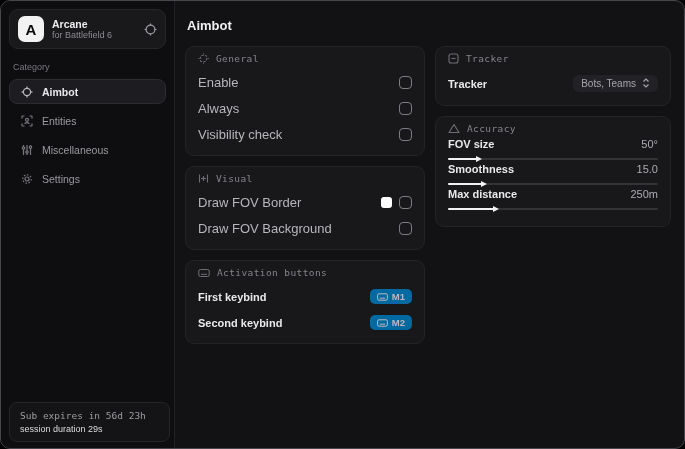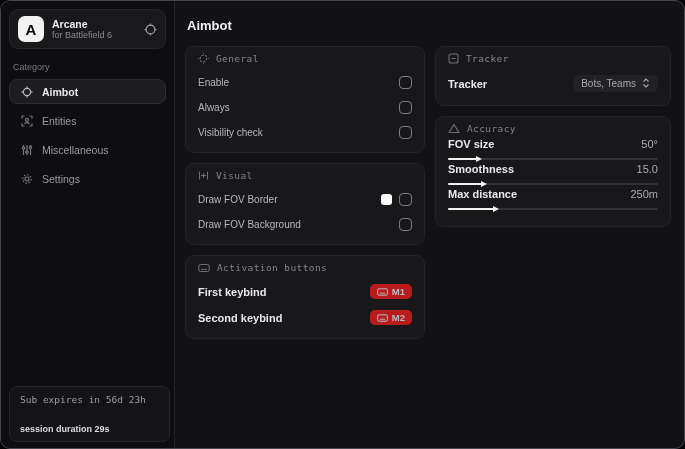--- a/index.html
+++ b/index.html
@@ -38,52 +38,52 @@
   .nav-item.active {
     background:#1d1d21; border-color:#2c2c31; color:#e9e9ec; font-weight:bold;
   }
   .nav-ico { display:flex; width:13px; justify-content:center; opacity:.85; }
   .sub-box {
     position:absolute; left:8px; right:4px; bottom:6px;
     background:#141416; border:1px solid #26262a; border-radius:8px;
     padding:7px 10px;
   }
   .sub-line1 { font-family:"DejaVu Sans Mono", monospace; color:#9c9ca3; font-size:9.5px; }
-  .sub-line2 { color:#dcdce0; font-size:9px; font-weight:bold; margin-top:19px; }
+  .sub-line2 { color:#dcdce0; font-size:9px; font-weight:normal; margin-top:3px; }
   
   .main { flex:1; padding:10px 13px 10px 10px; }
   .page-title { color:#f0f0f3; font-size:13px; font-weight:bold; margin:7px 0 13px 2px; }
   .cols { display:flex; gap:10px; align-items:flex-start; }
   .col-left { width:240px; flex-shrink:0; }
   .col-right { flex:1; }
   .card {
     background:#18181b; border:1px solid #242428; border-radius:9px;
     padding:6px 12px 13px 12px; margin-bottom:10px;
   }
   .card-header {
     display:flex; align-items:center; gap:7px;
     font-family:"DejaVu Sans Mono", monospace;
     color:#84848c; font-size:9.5px; letter-spacing:.4px; margin-bottom:4px;
   }
   .card-ico { display:flex; opacity:.8; }
   .row {
     display:flex; align-items:center; justify-content:space-between;
     margin-top:11px; min-height:14px;
   }
-  .lbl-dim { color:#b6b6bc; font-size:10px; }
+  .lbl-dim { color:#b6b6bc; font-size:13px; }
   .lbl { color:#e9e9ec; font-size:11px; font-weight:bold; }
   .checkbox {
     width:13px; height:13px; border:1.5px solid #7c7c84; border-radius:4px;
     background:transparent; flex-shrink:0;
   }
   .row-end { display:flex; align-items:center; gap:7px; }
   .swatch { width:11px; height:11px; border-radius:3px; background:#fff; }
   .keybtn {
     display:flex; align-items:center; gap:4px;
-    background:#b91c1c; border-radius:5px; padding:2px 7px;
+    background:#0369a1; border-radius:5px; padding:2px 7px;
     color:#b9b9bf; font-size:9.5px; font-weight:bold;
   }
   .selbtn {
     display:flex; align-items:flex-start; gap:6px;
     background:#222226; border-radius:6px; padding:3px 8px;
     color:#a5a5ac; font-size:10px; max-width:152px;
   }
   .selbtn .sel-text { white-space:nowrap; overflow:hidden; text-overflow:ellipsis; }
   
   .slider-row { display:flex; align-items:center; justify-content:space-between; }

